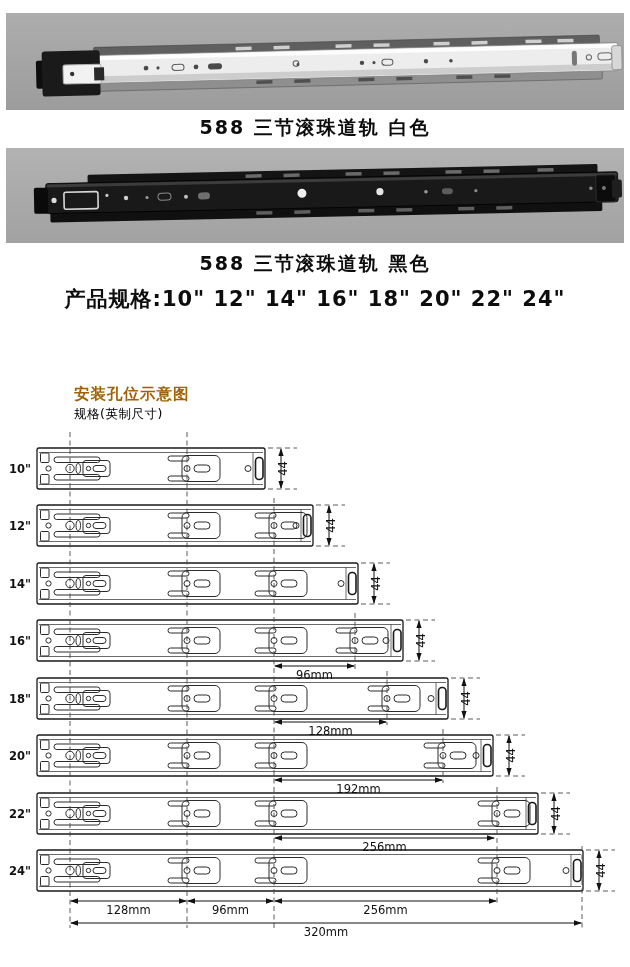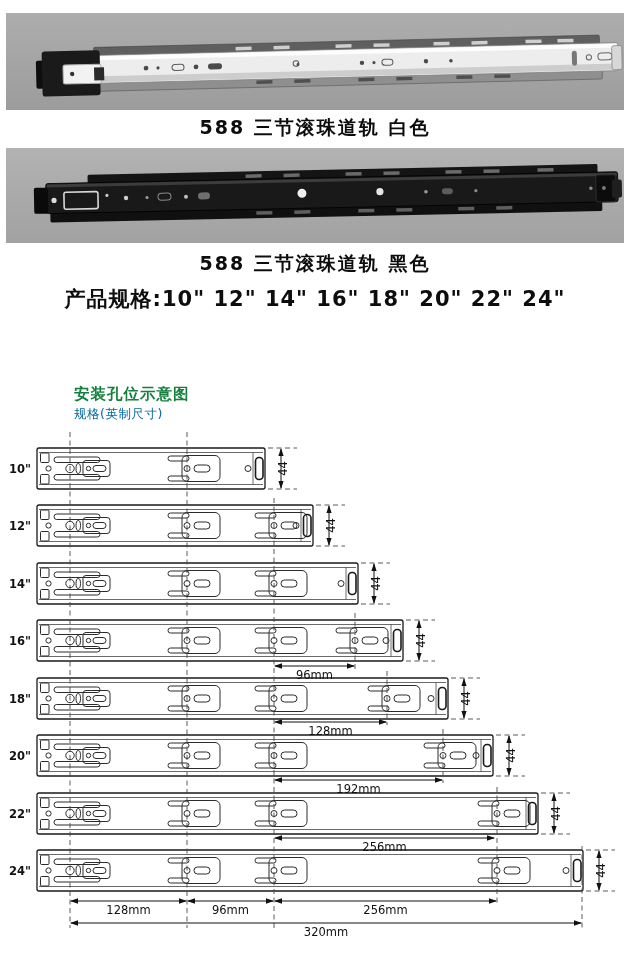--- a/index.html
+++ b/index.html
@@ -4,22 +4,22 @@
 <style>
   html,body{margin:0;padding:0;background:#fff;}
   .stage{position:relative;width:630px;height:967px;background:#ffffff;overflow:hidden;
          font-family:"DejaVu Sans","Liberation Sans",sans-serif;color:#111;}
   .abs{position:absolute;}
   .photo{left:6px;width:618px;}
   .caption{left:0;width:630px;text-align:center;font-size:19px;font-weight:700;
            letter-spacing:2px;color:#0d0d0d;}
   .spec{left:0;width:630px;text-align:center;font-size:21px;font-weight:700;
         letter-spacing:1px;color:#0d0d0d;}
-  .dg-title{left:74px;top:384px;font-size:15.5px;font-weight:700;color:#15803d;letter-spacing:1px;}
-  .dg-sub{left:74px;top:406px;font-size:12.5px;color:#0369a1;letter-spacing:.5px;}
+  .dg-title{left:74px;top:384px;font-size:15.5px;font-weight:700;color:#a16207;letter-spacing:1px;}
+  .dg-sub{left:74px;top:406px;font-size:12.5px;color:#000000;letter-spacing:.5px;}
   svg{display:block;font-family:"DejaVu Sans","Liberation Sans",sans-serif;}
   
   .ln{fill:none;stroke:#2b2b2b;stroke-width:1;}
   .cap2{fill:none;stroke:#1a1a1a;stroke-width:1.6;}
   .outline{fill:#ffffff;stroke:#1a1a1a;stroke-width:1.3;}
   .thin{stroke:#3a3a3a;stroke-width:.75;fill:none;}
   .dash{stroke:#474747;stroke-width:.9;fill:none;stroke-dasharray:5 3.5;}
   .dim{stroke:#111;stroke-width:1;fill:none;}
   .arr{fill:#111;stroke:none;}
   text.dlab{font-size:11.5px;fill:#111;}

